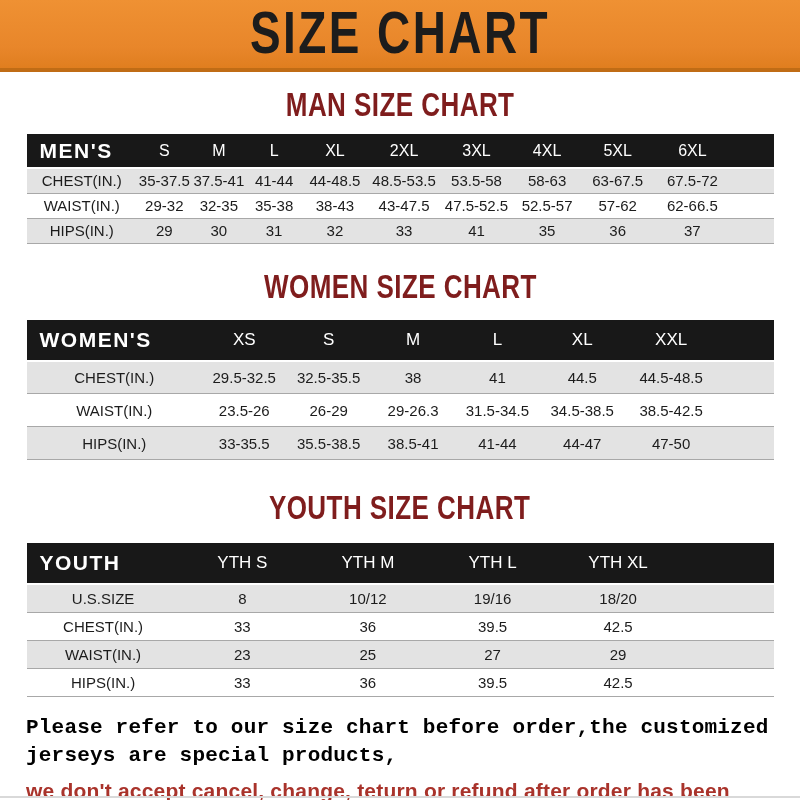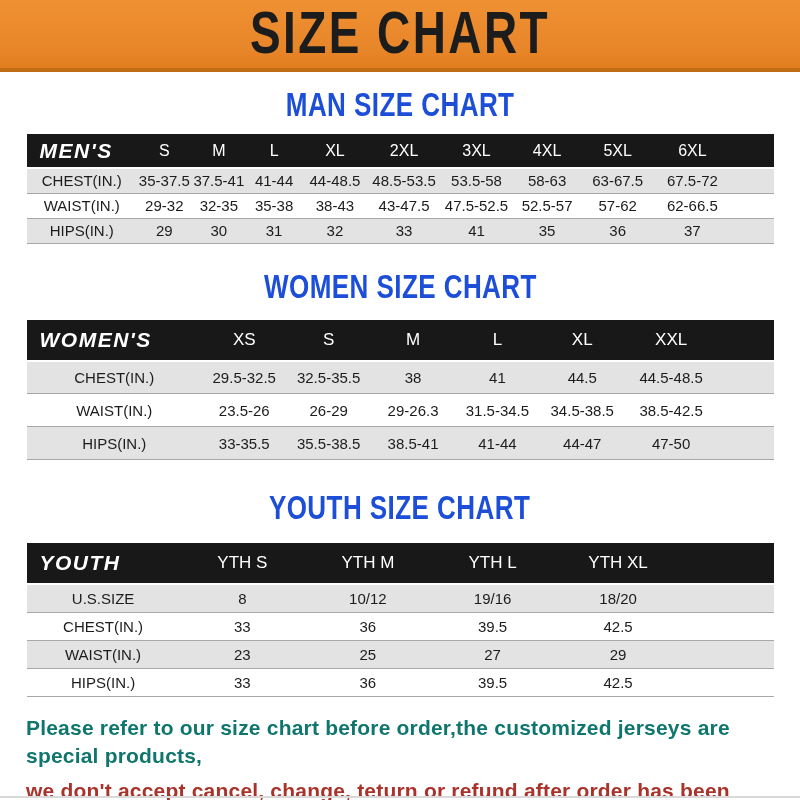--- a/index.html
+++ b/index.html
@@ -19,40 +19,40 @@
   }
   .banner h1 {
     margin:0;
     font-size:56px; font-weight:bold; color:#1c1c1c;
     letter-spacing:3px; white-space:nowrap;
     transform:scale(0.82,1.06);
   }
   
   .section-heading {
     text-align:center; margin:0;
-    font-size:31px; font-weight:bold; color:#1d4ed8;
+    font-size:31px; font-weight:bold; color:#7f1d1d;
     letter-spacing:0.5px;
   }
   .section-heading span { display:inline-block; transform:scale(0.84,1.1); white-space:nowrap; }
   .m1 { margin:15px 0 11px; }
   .m2 { margin:25px 12px 15px; }
   .m3 { margin:30px 0 17px; }
   
   .size-table {
     width:747px; margin:0 auto;
     border-collapse:collapse; table-layout:fixed;
   }
   .size-table thead tr { background:#181818; border-bottom:2px solid #ffffff; }
   .size-table thead th {
     color:#ffffff; font-weight:normal; text-align:center;
     overflow:hidden; white-space:nowrap;
   }
   .size-table thead th.corner {
     text-align:left; padding-left:13px;
-    font-weight:bold; letter-spacing:1.5px; font-size:21px;font-style:italic;
+    font-weight:bold; letter-spacing:1.5px; font-size:21px;
   }
   .t0 thead th { height:31px; font-size:16px; }
   .t1 thead th, .t2 thead th { height:38px; font-size:17px; }
   .size-table tbody tr { border-bottom:1px solid #a8a8a8; }
   .size-table tbody tr:nth-child(odd) { background:#e3e3e3; }
   .size-table tbody tr:nth-child(even) { background:#ffffff; }
   .t0 tbody tr { height:25px; }
   .t1 tbody tr { height:33px; }
   .t2 tbody tr { height:28px; }
   .size-table tbody th, .size-table tbody td {
@@ -273,18 +273,18 @@
             <td>36</td>
             <td>39.5</td>
             <td>42.5</td>
             <td></td>
           </tr>
         </tbody>
       </table>
   </section>
 
   <footer class="disclaimer">
-    <p style="color: #0f766e;">Please refer to our size chart before order,the customized jerseys are special products,</p>
+    <p style="color: #000000; font-family: Liberation Mono, monospace;">Please refer to our size chart before order,the customized jerseys are special products,</p>
     <p style="color: rgb(169, 51, 43);">we don't accept cancel, change, teturn or refund after order has been placed!</p>
   </footer>
 
   <div class="bottom-edge"></div>
 </div>
 
 </body></html>

